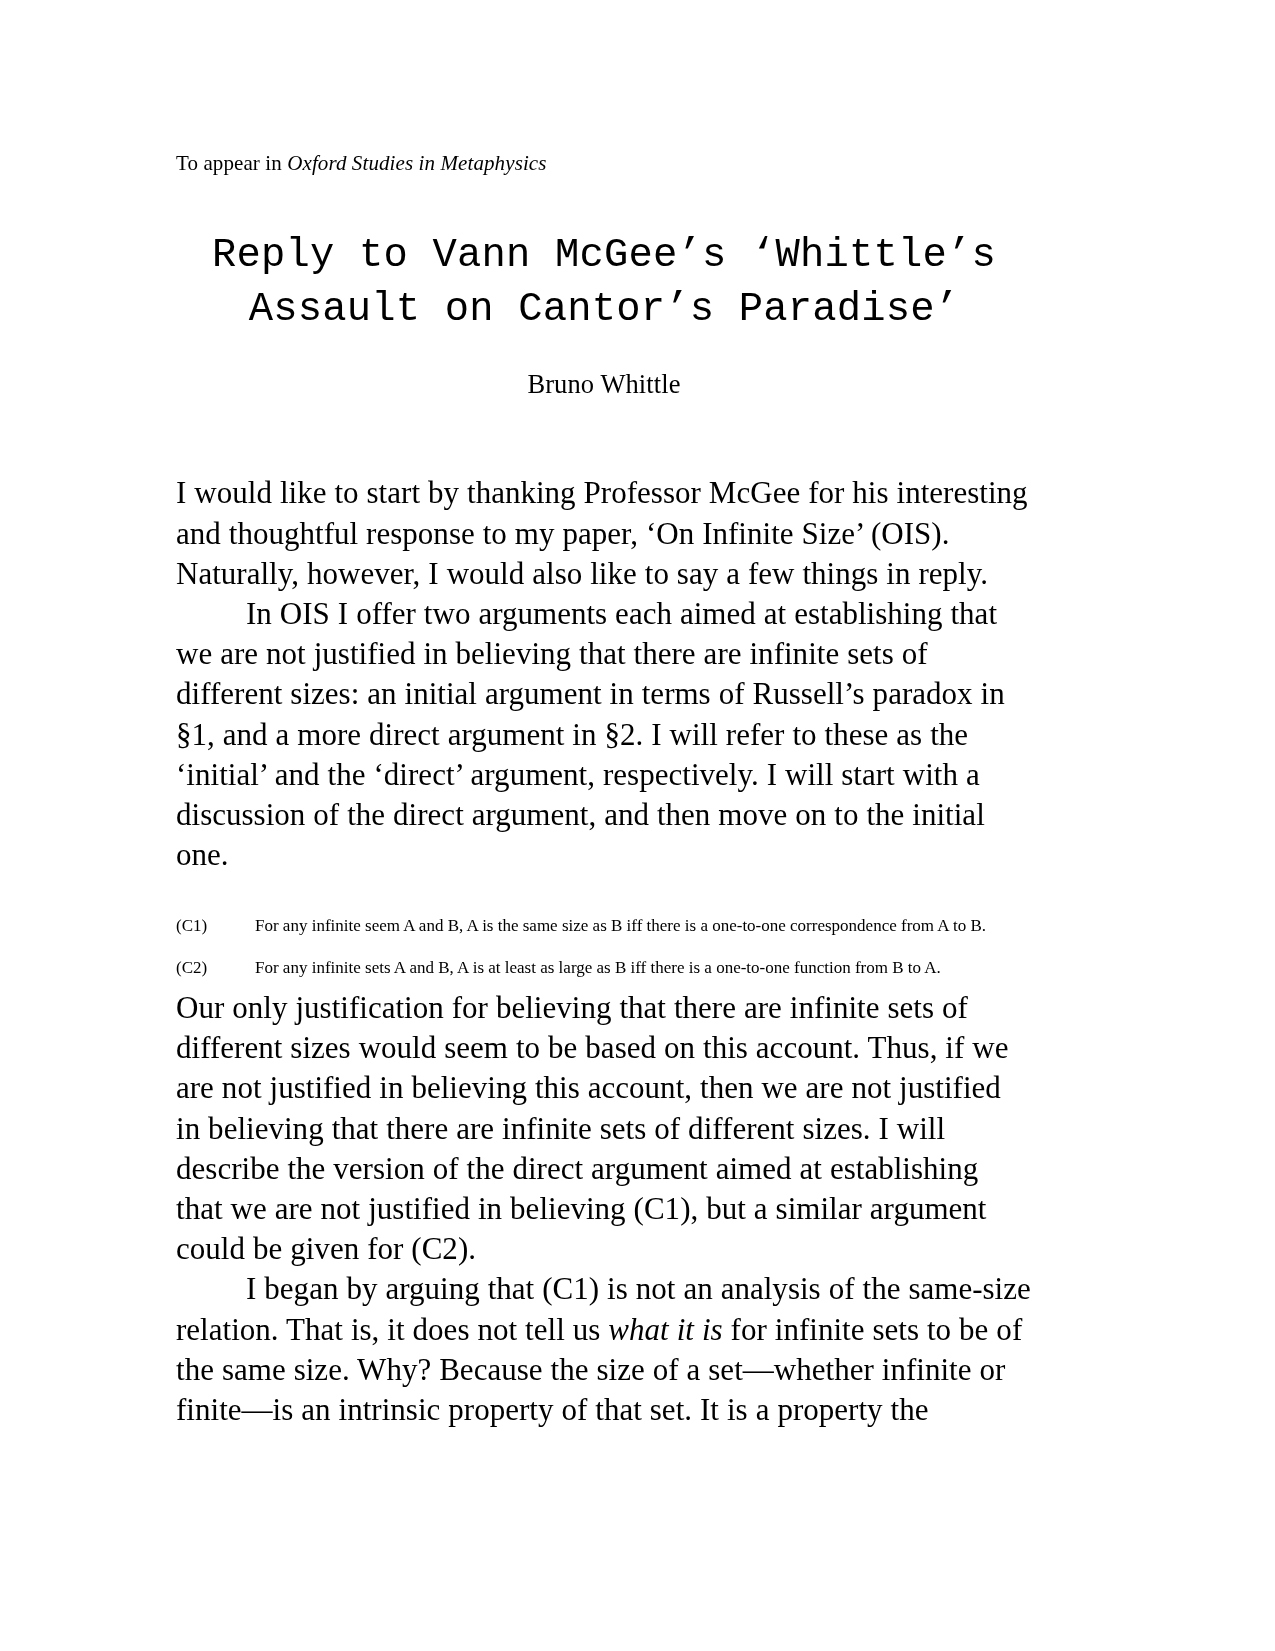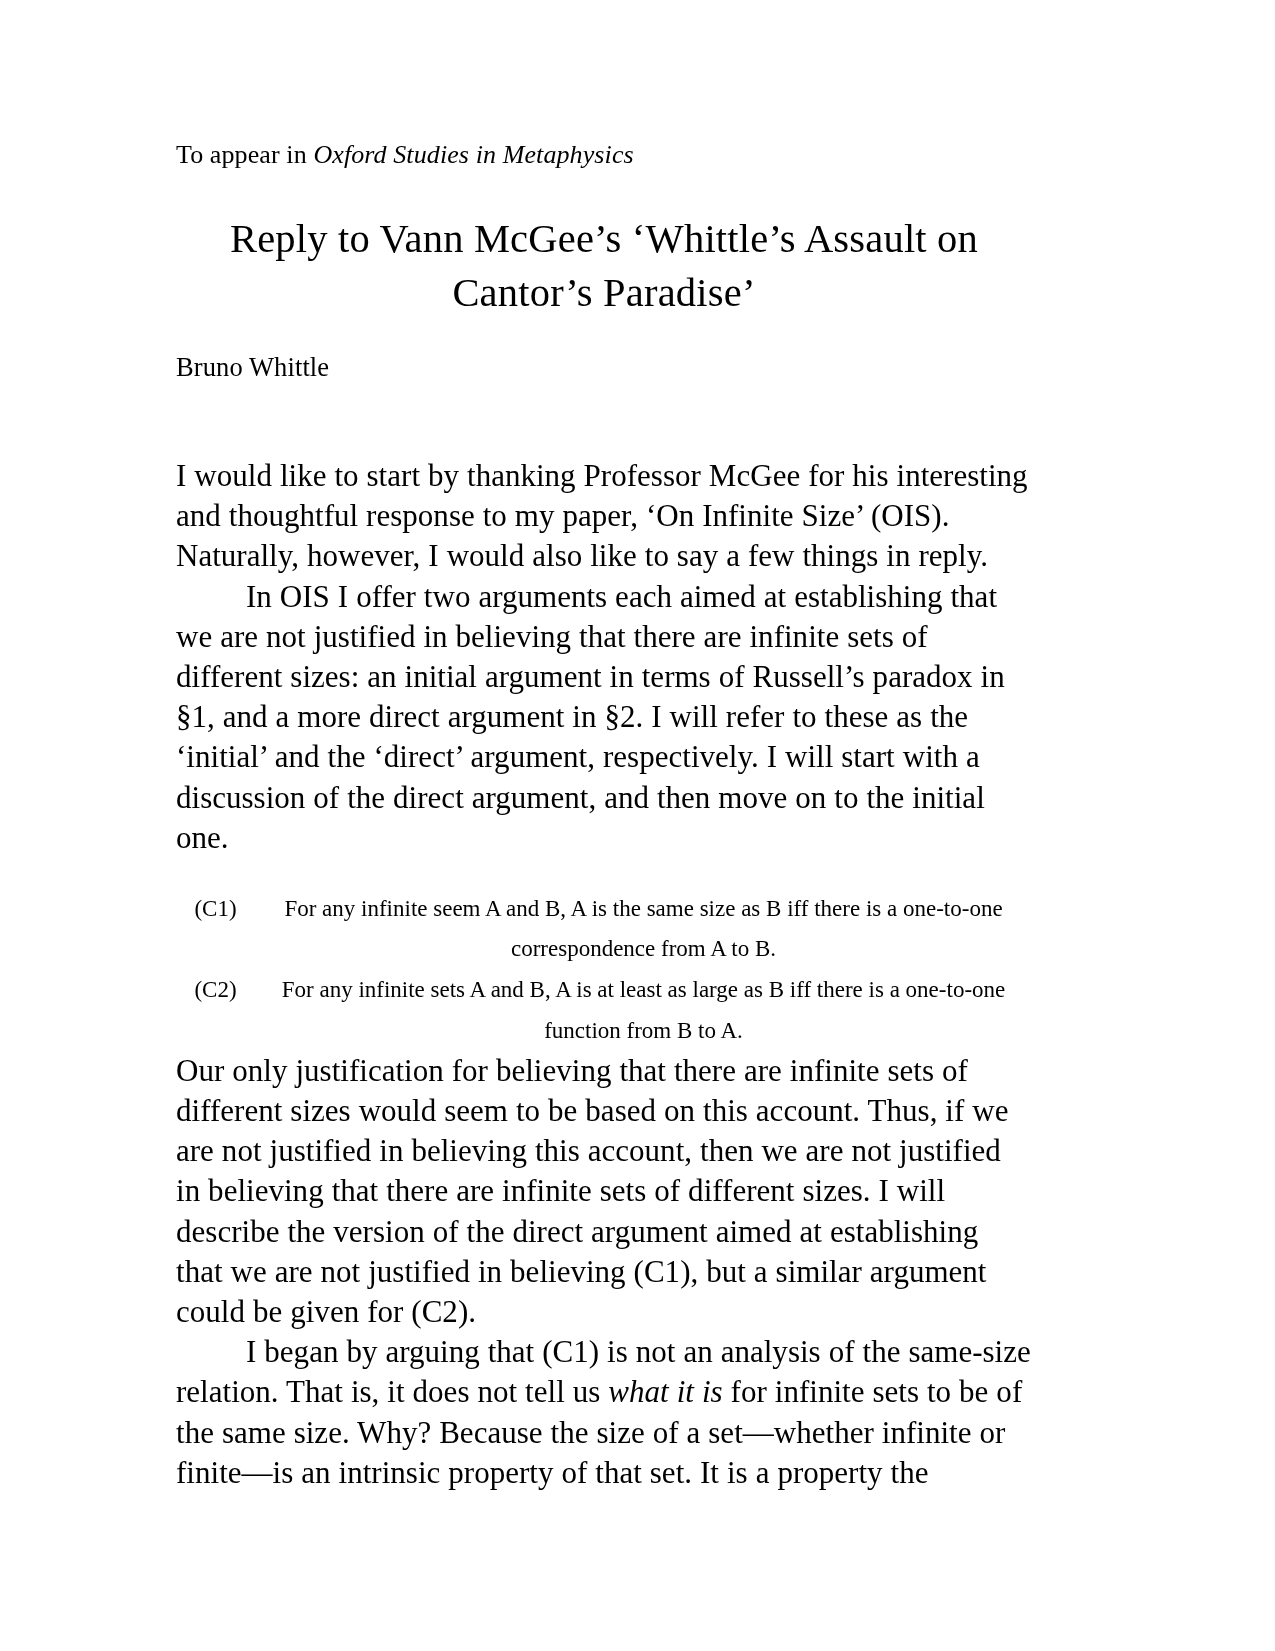--- a/index.html
+++ b/index.html
@@ -23,43 +23,44 @@
   }
   .content {
     position: absolute;
     left: 176px;
     top: 138px;
     width: 856px;
   }
 
   
   .running-header {
-    font-size: 26px;
+    font-size: 21px;
     line-height: 1.30;
     text-align: left;
-    margin: 0 0 0 0;
+    margin: 12px 0 0 0;
     letter-spacing: 0.1px;
   }
   .running-header .ital { font-style: italic; }
 
   
   .title {
-    margin: 40px 0 0 0;
+    margin: 52px 0 0 0;
     font-size: 40.5px;
     line-height: 1.33;
     text-align: center;
     font-weight: normal;
     letter-spacing: 0.2px;
     padding: 0 14px;
+    font-family: Liberation Mono, monospace;
   }
   .byline {
     margin: 30px 0 0 0;
     font-size: 26.5px;
     line-height: 1.3;
-    text-align: left;
+    text-align: center;
     letter-spacing: 0.1px;
   }
 
   
   .body-block {
     margin-top: 72px;
   }
   p.para {
     margin: 0;
     font-size: 31px;
@@ -72,23 +73,22 @@
   p.para .ital { font-style: italic; text-align: right; }
 
   
   .claims {
     margin-top: 31px;
     margin-bottom: 0;
   }
   .claim {
     display: flex;
     align-items: flex-start;
-    font-size: 23px;
+    font-size: 17px;
     line-height: 40.2px;
-    text-align: center;
   }
   .claim + .claim { margin-top: 1px; }
   .claim-label {
     flex: 0 0 79px;
     white-space: nowrap;
   }
   .claim-text {
     flex: 1 1 auto;
   }
   .after-claims { margin-top: 34px; }

